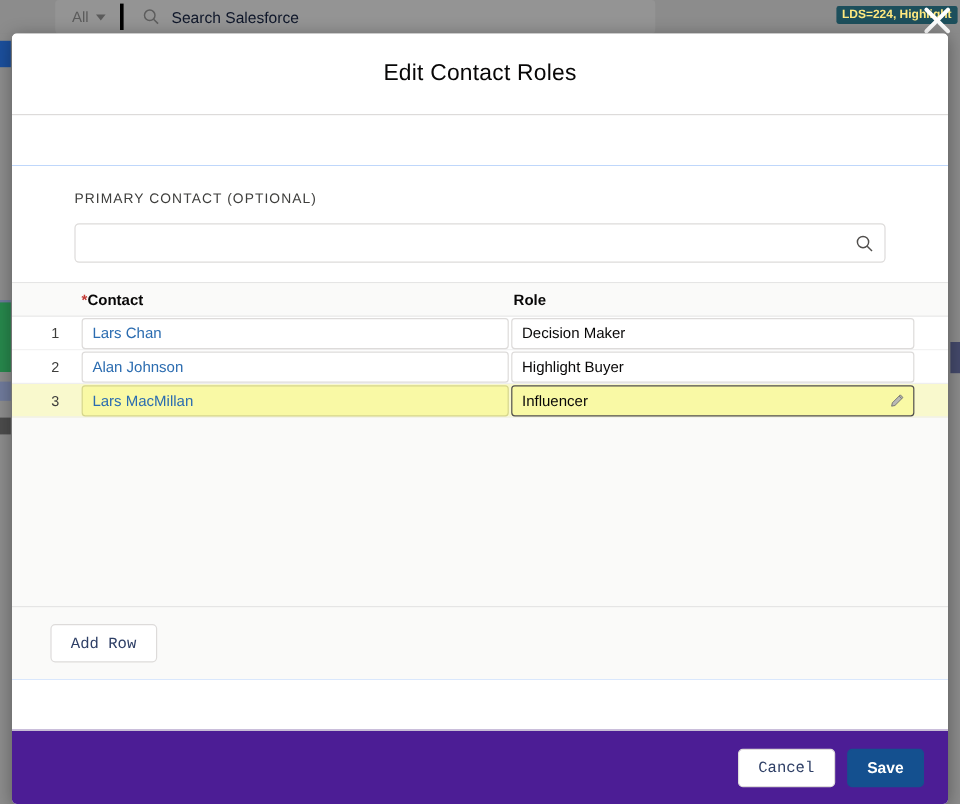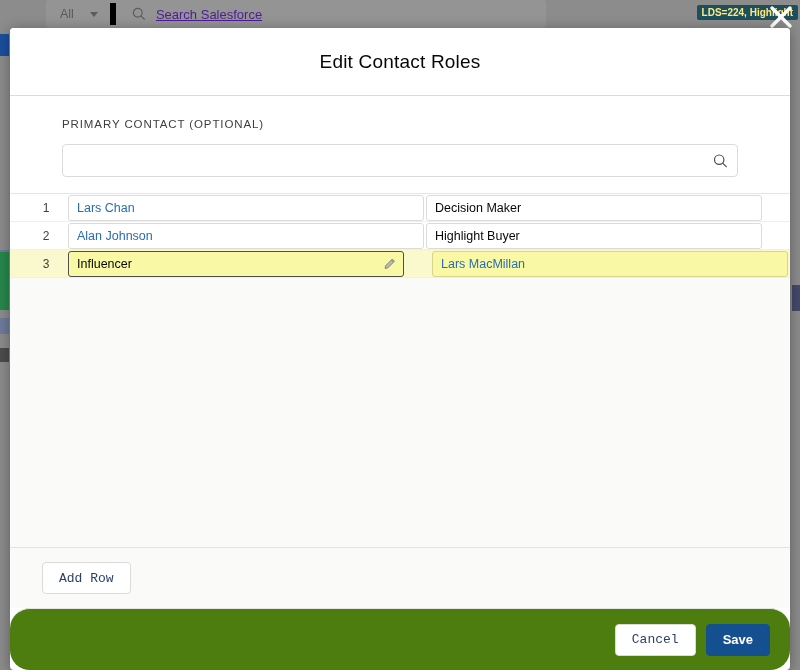--- a/index.html
+++ b/index.html
@@ -20,33 +20,33 @@
     position: absolute; top: 0; left: 0; right: 0; height: 28px;
     background: #8C8C8C;
   }
   .bg-searchwrap {
     position: absolute; top: 0px; left: 46px; width: 500px; height: 28px;
     display: flex; align-items: center;
     background: #949494;
     border-radius: 3px;
   }
   .bg-scope {
-    display: flex; align-items: center; gap: 16px;
+    display: flex; align-items: center; gap: 6px;
     padding: 0 12px 0 14px; height: 22px;
-    border-right: 6px solid #000000;
+    border-right: 3px solid #000000;
     color: #5b5b5b; font-size: 12.5px;
   }
   .caret-down {
     width: 0; height: 0;
     border-left: 4px solid transparent;
     border-right: 4px solid transparent;
     border-top: 5px solid #5b5b5b;
   }
   .bg-searchicon { margin: 0 10px 0 16px; display:flex; }
-  .bg-searchtext { color: #4c1d95; font-size: 13px; text-decoration: underline; }
+  .bg-searchtext { color: #0f172a; font-size: 13px; }
 
   .lds-badge {
     position: absolute; top: 5px; right: 2px;
     background: #1d4f5c; color: #ffe97f;
     font-size: 10px; font-weight: bold;
     padding: 2px 5px; border-radius: 2px;
     white-space: nowrap; overflow: hidden;
     max-width: 114px;
     font-family: "Liberation Sans", sans-serif;
   }
@@ -81,20 +81,21 @@
   
   .modal {
     position: absolute;
     left: 10px; top: 28px;
     width: 780px; height: 642px;
     background: #ffffff;
     border-radius: 4px;
     box-shadow: 0 2px 14px rgba(0,0,0,.35);
     display: flex; flex-direction: column;
     overflow: hidden;
+    gap: 42px;
   }
   .modal-header {
     height: 68px; flex: 0 0 68px;
     display: flex; align-items: center; justify-content: center;
     border-bottom: 1px solid #dddbda;
     background: #fff;
   }
   .modal-title {
     font-size: 19px; color: #080707; font-weight: 400;
     letter-spacing: .2px;
@@ -216,26 +217,25 @@
     color: #0070d2;
   }
   .btn-neutral { color: #2e3f66; font-family: Liberation Mono, monospace; }
   .btn-brand {
     background: #14508f; border-color: #14508f; color: #fff;
     font-weight: bold;
   }
   .modal-footer {
     flex: 0 0 auto;
     height: 62px;
-    background: #4d7c0f;
+    background: #4c1d95;
     border-top: 1px solid #e5e5e5;
     display: flex; align-items: center; justify-content: flex-end;
     gap: 10px;
     padding-right: 20px;
-    border-radius: 20px;
   }
 </style>
 </head>
 <body>
 
 <div class="backdrop">
 
   <div class="bg-header">
     <div class="bg-searchwrap">
       <div class="bg-scope">
@@ -286,20 +286,31 @@
           <svg width="15" height="15" viewBox="0 0 16 16">
             <circle cx="6.6" cy="6.6" r="5" fill="none" stroke="#514f4d" stroke-width="1.3"></circle>
             <line x1="10.3" y1="10.3" x2="14.6" y2="14.6" stroke="#514f4d" stroke-width="1.3"></line>
           </svg>
         </span>
       </div>
     </div>
 
     <div class="grid-area">
 
+      <div class="grid-head">
+        <div class="col-num"></div>
+        <div class="col-contact">
+          <span class="th">
+            <span class="req-star">*</span><span>Contact</span>
+          </span>
+        </div>
+        <div class="col-role">
+          <span class="th">Role</span>
+        </div>
+      </div>
 
       <div class="grid-row">
         <div class="rownum">1</div>
         <div class="cell contact-cell">
           <span class="cell-link">Lars Chan</span>
         </div>
         <div class="cell role-cell">
           <span>Decision Maker</span>
         </div>
       </div>
@@ -309,32 +320,32 @@
         <div class="cell contact-cell">
           <span class="cell-link">Alan Johnson</span>
         </div>
         <div class="cell role-cell">
           <span>Highlight Buyer</span>
         </div>
       </div>
 
       <div class="grid-row edited">
         <div class="rownum">3</div>
+        <div class="cell contact-cell">
+          <span class="cell-link">Lars MacMillan</span>
+        </div>
         <div class="cell role-cell">
           <span>Influencer</span>
           <span class="pencil-icon">
             <svg width="13" height="13" viewBox="0 0 16 16">
               <path d="M11.4 1.9l2.7 2.7-8.2 8.2-3.4.7.7-3.4z" fill="#b9b9b5" stroke="#6f6f6b" stroke-width="0.9" stroke-linejoin="round"></path>
               <line x1="10.2" y1="3.1" x2="12.9" y2="5.8" stroke="#6f6f6b" stroke-width="0.9"></line>
             </svg>
           </span>
         </div>
-        <div class="cell contact-cell">
-          <span class="cell-link">Lars MacMillan</span>
-        </div>
       </div>
 
     </div>
 
     <div class="addrow-bar">
       <button class="btn btn-neutral">Add Row</button>
     </div>
 
   </div>
 

